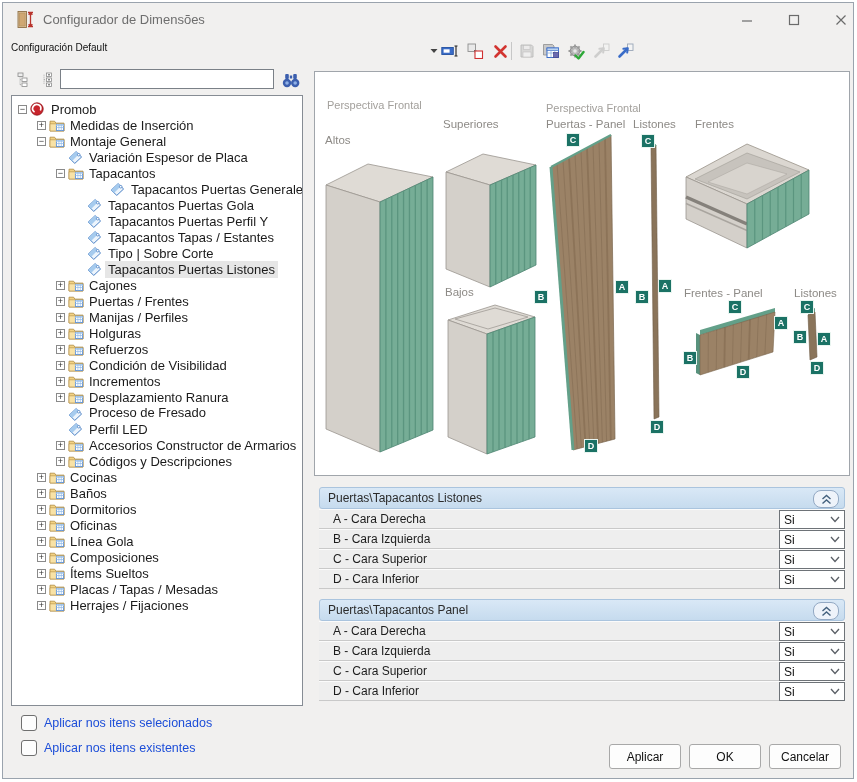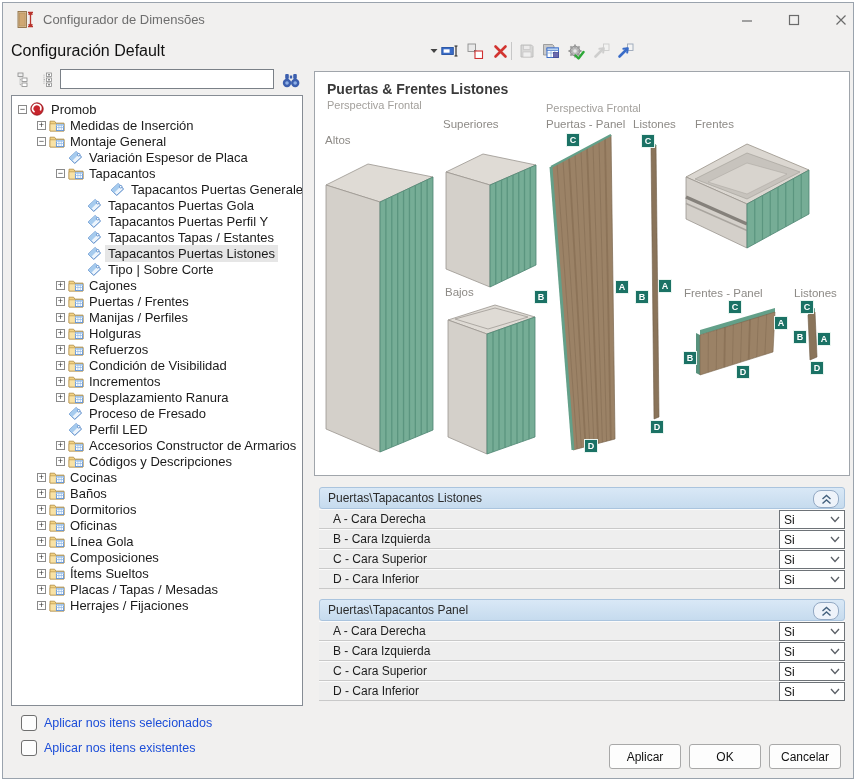--- a/index.html
+++ b/index.html
@@ -5,21 +5,21 @@
   html,body{margin:0;padding:0;background:#ffffff;}
   .stage{position:relative;width:857px;height:782px;background:#fff;font-family:"Liberation Sans",sans-serif;overflow:hidden;}
   .win{position:absolute;left:2px;top:2px;right:3px;bottom:3px;background:#f1f0ef;border:1px solid #9aa3ad;}
   
   .titlebar{position:absolute;left:0;top:0;right:0;height:34px;background:#f1f0ef;}
   .app-icon{position:absolute;left:12px;top:6px;width:22px;height:22px;}
   .title{position:absolute;left:40px;top:9px;font-size:13px;color:#6e6e6e;text-align:center;}
   .winbtn{position:absolute;top:4px;width:34px;height:26px;display:flex;align-items:center;justify-content:center;}
   .winbtn.min{left:727px}.winbtn.max{left:774px}.winbtn.close{left:821px}
   
-  .cfg{position:absolute;left:8px;top:39px;font-size:16px;color:#111;}
+  .cfg{position:absolute;left:8px;top:39px;font-size:10px;color:#111;}
   .tbico{position:absolute;top:37px;width:22px;height:22px;display:flex;align-items:center;justify-content:center;}
   .tbico.disabled{opacity:.55;filter:grayscale(1);}
   .tbsep{position:absolute;top:39px;width:1px;height:18px;background:#c7c7c7;}
   
   .tree-tool{position:absolute;width:20px;height:20px;display:flex;align-items:center;justify-content:center;}
   .search-input{position:absolute;left:57px;top:66px;width:214px;height:20px;border:1px solid #7a8087;background:#fff;font:12px "Liberation Sans",sans-serif;padding:0 4px;outline:none;box-sizing:border-box;}
   .search-btn{position:absolute;left:277px;top:67px;width:22px;height:20px;display:flex;align-items:center;justify-content:center;}
   .treebox{position:absolute;left:8px;top:92px;width:292px;height:611px;background:#fff;border:1px solid #868c94;overflow:hidden;box-sizing:border-box;padding-top:5px;}
   .titem{height:16px;display:flex;align-items:center;white-space:nowrap;}
   .expbox{width:9px;height:9px;border:1px solid #8a8a8a;background:#fff;color:#333;font-size:9px;line-height:7px;text-align:center;box-sizing:border-box;margin-right:3px;flex:none;}
@@ -278,42 +278,42 @@
           <span class="expspacer"></span>
           <span class="ticon">
             <svg width="15" height="14" viewBox="0 0 15 14">
               <path d="M1.2 8.1 L8.1 1.6 L13.6 7 L6.8 13.4 z" fill="#ecf4fc" stroke="#4a80c4" stroke-width="1"></path>
               <path d="M1.2 8.1 L8.1 1.6 L10.8 4.2 L4.1 10.9 z" fill="#a6cbee"></path>
               <circle cx="10.7" cy="4.7" r="1.3" fill="#fff" stroke="#4a80c4" stroke-width="0.8"></circle>
             </svg>
           </span>
           <span class="tlabel">Tapacantos Tapas / Estantes</span>
         </div>
+        <div class="titem" style="padding-left: 63px;">
+          <span class="expspacer"></span>
+          <span class="ticon">
+            <svg width="15" height="14" viewBox="0 0 15 14">
+              <path d="M1.2 8.1 L8.1 1.6 L13.6 7 L6.8 13.4 z" fill="#ecf4fc" stroke="#4a80c4" stroke-width="1"></path>
+              <path d="M1.2 8.1 L8.1 1.6 L10.8 4.2 L4.1 10.9 z" fill="#a6cbee"></path>
+              <circle cx="10.7" cy="4.7" r="1.3" fill="#fff" stroke="#4a80c4" stroke-width="0.8"></circle>
+            </svg>
+          </span>
+          <span class="tlabel">Tipo | Sobre Corte</span>
+        </div>
         <div class="titem sel" style="padding-left: 63px;">
           <span class="expspacer"></span>
           <span class="ticon">
             <svg width="15" height="14" viewBox="0 0 15 14">
               <path d="M1.2 8.1 L8.1 1.6 L13.6 7 L6.8 13.4 z" fill="#ecf4fc" stroke="#4a80c4" stroke-width="1"></path>
               <path d="M1.2 8.1 L8.1 1.6 L10.8 4.2 L4.1 10.9 z" fill="#a6cbee"></path>
               <circle cx="10.7" cy="4.7" r="1.3" fill="#fff" stroke="#4a80c4" stroke-width="0.8"></circle>
             </svg>
           </span>
           <span class="tlabel">Tapacantos Puertas Listones</span>
         </div>
-        <div class="titem" style="padding-left: 63px;">
-          <span class="expspacer"></span>
-          <span class="ticon">
-            <svg width="15" height="14" viewBox="0 0 15 14">
-              <path d="M1.2 8.1 L8.1 1.6 L13.6 7 L6.8 13.4 z" fill="#ecf4fc" stroke="#4a80c4" stroke-width="1"></path>
-              <path d="M1.2 8.1 L8.1 1.6 L10.8 4.2 L4.1 10.9 z" fill="#a6cbee"></path>
-              <circle cx="10.7" cy="4.7" r="1.3" fill="#fff" stroke="#4a80c4" stroke-width="0.8"></circle>
-            </svg>
-          </span>
-          <span class="tlabel">Tipo | Sobre Corte</span>
-        </div>
         <div class="titem" style="padding-left: 44px;">
           <span class="expbox">+</span>
           <span class="ticon">
             <svg width="16" height="13" viewBox="0 0 16 13">
               <path d="M1 2.2 h4.6 l1.3 1.9 H15 V12 H1 z" fill="#f3d283" stroke="#b08c42" stroke-width="0.8"></path>
               <path d="M1 4.8 h14 V12 H1 z" fill="#f8e2a6" stroke="#b08c42" stroke-width="0.6"></path>
               <rect x="7.4" y="5.3" width="7.2" height="6.2" fill="#fff" stroke="#5b8fd6" stroke-width="0.9"></rect>
               <rect x="7.4" y="5.3" width="7.2" height="1.7" fill="#bcd7f2"></rect>
               <path d="M7.4 8.5 h7.2 M9.9 5.3 v6.2 M12.3 5.3 v6.2" stroke="#8fb9e8" stroke-width="0.7"></path>
             </svg>
@@ -404,21 +404,21 @@
             <svg width="16" height="13" viewBox="0 0 16 13">
               <path d="M1 2.2 h4.6 l1.3 1.9 H15 V12 H1 z" fill="#f3d283" stroke="#b08c42" stroke-width="0.8"></path>
               <path d="M1 4.8 h14 V12 H1 z" fill="#f8e2a6" stroke="#b08c42" stroke-width="0.6"></path>
               <rect x="7.4" y="5.3" width="7.2" height="6.2" fill="#fff" stroke="#5b8fd6" stroke-width="0.9"></rect>
               <rect x="7.4" y="5.3" width="7.2" height="1.7" fill="#bcd7f2"></rect>
               <path d="M7.4 8.5 h7.2 M9.9 5.3 v6.2 M12.3 5.3 v6.2" stroke="#8fb9e8" stroke-width="0.7"></path>
             </svg>
           </span>
           <span class="tlabel">Desplazamiento Ranura</span>
         </div>
-        <div class="titem" style="padding-left: 44px;">
+        <div class="titem" style="padding-left: 44px; align-items: flex-end;">
           <span class="expspacer"></span>
           <span class="ticon">
             <svg width="15" height="14" viewBox="0 0 15 14">
               <path d="M1.2 8.1 L8.1 1.6 L13.6 7 L6.8 13.4 z" fill="#ecf4fc" stroke="#4a80c4" stroke-width="1"></path>
               <path d="M1.2 8.1 L8.1 1.6 L10.8 4.2 L4.1 10.9 z" fill="#a6cbee"></path>
               <circle cx="10.7" cy="4.7" r="1.3" fill="#fff" stroke="#4a80c4" stroke-width="0.8"></circle>
             </svg>
           </span>
           <span class="tlabel">Proceso de Fresado</span>
         </div>
@@ -649,21 +649,20 @@
           <line x1="410" y1="255.33333333333334" x2="409.3333333333333" y2="295.3333333333333" stroke="rgba(70,52,30,0.18)" stroke-width="1.8"></line>
           <line x1="418.3333333333333" y1="252.77777777777777" x2="417.44444444444446" y2="292.77777777777777" stroke="rgba(70,52,30,0.18)" stroke-width="0.9"></line>
           <line x1="426.6666666666667" y1="250.22222222222223" x2="425.55555555555554" y2="290.22222222222223" stroke="rgba(70,52,30,0.18)" stroke-width="0.9"></line>
           <line x1="435" y1="247.66666666666666" x2="433.6666666666667" y2="287.6666666666667" stroke="rgba(70,52,30,0.18)" stroke-width="1.8"></line>
           <line x1="443.3333333333333" y1="245.11111111111111" x2="441.77777777777777" y2="285.1111111111111" stroke="rgba(70,52,30,0.18)" stroke-width="0.9"></line>
           <line x1="451.66666666666663" y1="242.55555555555554" x2="449.8888888888889" y2="282.55555555555554" stroke="rgba(70,52,30,0.18)" stroke-width="0.9"></line>
           <polygon points="493,239 500,236 500,240 493,243" fill="#63a089"></polygon>
           <polygon points="493,243 500,240 502,285 495,288" fill="#8a745a" stroke="#6d5a44" stroke-width="0.6"></polygon>
         </svg>
   </div>
-  <div class="ill-title">Puertas &amp; Frentes Listones</div>
   <div class="ill-sub" style="left:324px;top:96px;">Perspectiva Frontal</div>
   <div class="ill-sub" style="left:543px;top:99px;">Perspectiva Frontal</div>
   <div id="ill-labels">
         <div class="ill-label" style="left: 322px; top: 131px;">Altos</div>
         <div class="ill-label" style="left: 440px; top: 115px;">Superiores</div>
         <div class="ill-label" style="left: 543px; top: 115px;">Puertas - Panel</div>
         <div class="ill-label" style="left: 630px; top: 115px;">Listones</div>
         <div class="ill-label" style="left: 692px; top: 115px;">Frentes</div>
         <div class="ill-label" style="left: 442px; top: 283px;">Bajos</div>
         <div class="ill-label" style="left: 681px; top: 284px;">Frentes - Panel</div>

